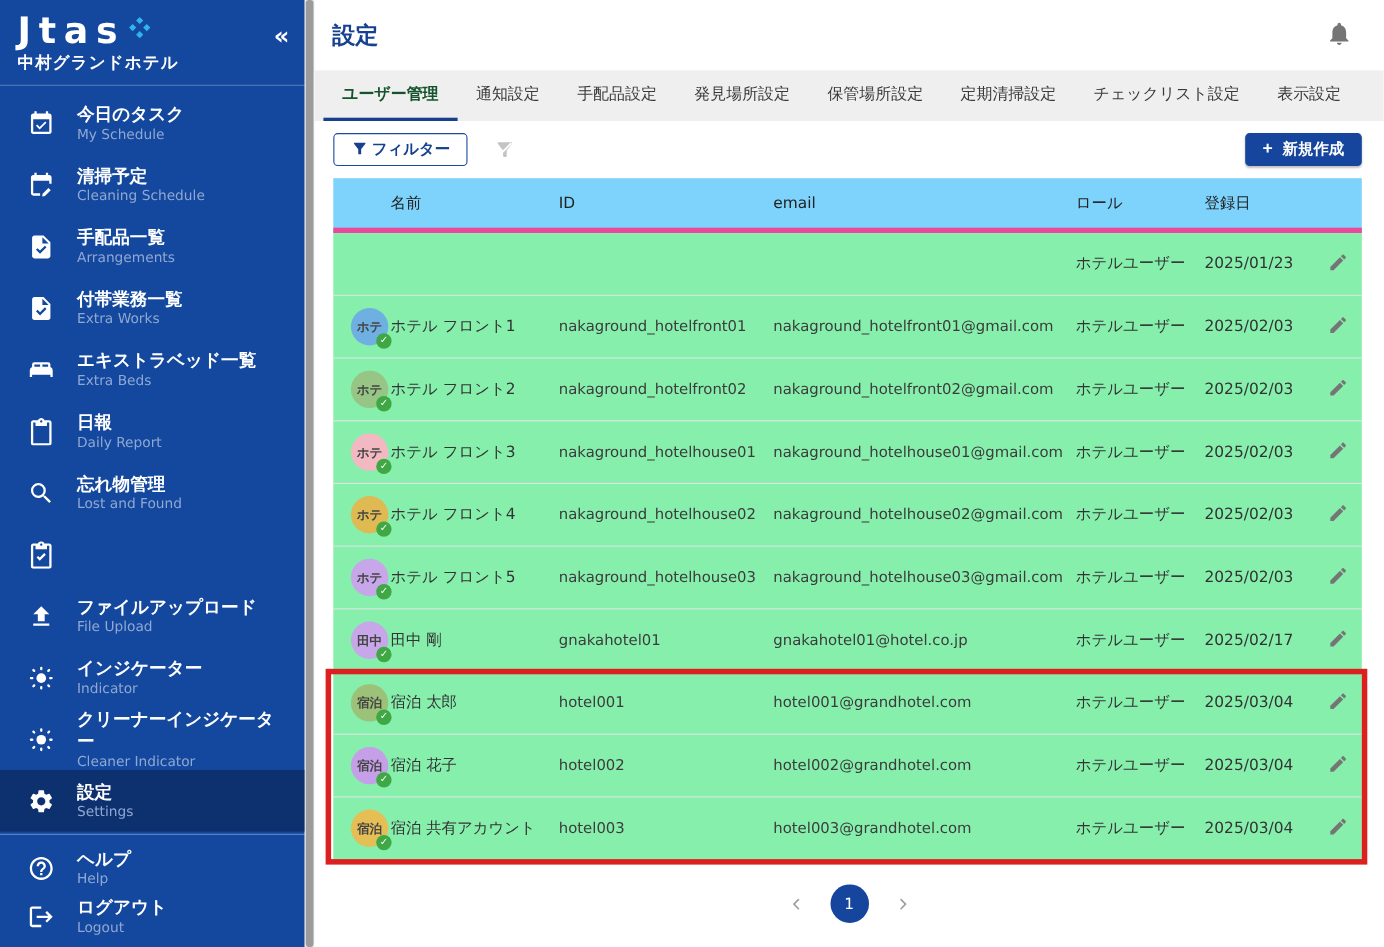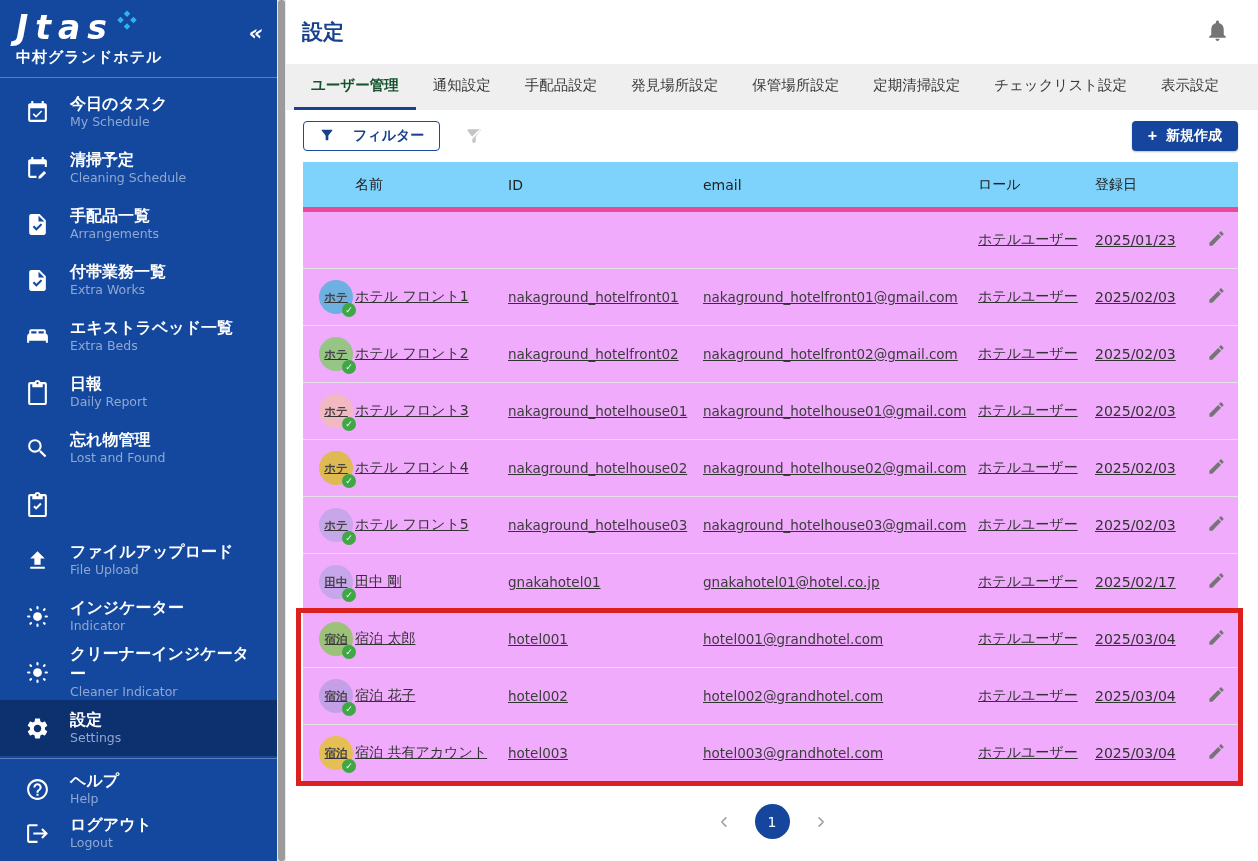--- a/index.html
+++ b/index.html
@@ -2,21 +2,21 @@
 <html><head>
 <meta charset="utf-8">
 <style>
   * { margin:0; padding:0; box-sizing:border-box; }
   html,body { width:1258px; height:861px; font-family:"DejaVu Sans","Liberation Sans",sans-serif; background:#fff; overflow:hidden; }
   .app { display:flex; width:1258px; height:861px; }
 
   
   .sidebar { width:277px; background:#14489E; color:#fff; display:flex; flex-direction:column; flex-shrink:0; }
   .sb-header { padding:10px 14px 8px 16px; border-bottom:1px solid rgba(255,255,255,.3); height:78px; position:relative; }
-  .logo-row { display:flex; align-items:flex-start;font-style:italic; }
+  .logo-row { display:flex; align-items:center; }
   .logo-text { font-size:33px; font-weight:bold; letter-spacing:7px; line-height:1.1; }
   .logo-diamonds { margin-left:2px; margin-top:0px; }
   .collapse-btn { margin-left:auto; font-size:22px; font-weight:bold; margin-top:10px; cursor:pointer; }
   .hotel-name { font-size:15px; font-weight:bold; letter-spacing:1px; margin-top:2px; }
   .menu { flex:1; padding-top:6px; }
   .menu-item { display:flex; align-items:center; height:56px; padding:0 24px 0 24px; cursor:pointer; }
   .menu-item.active { background:#0D306F; }
   .menu-item.compact { height:44px; }
   .micon { width:26px; display:flex; justify-content:center; flex-shrink:0; }
   .micon svg { width:25px; height:25px; }
@@ -34,35 +34,35 @@
   .main-header { height:64px; display:flex; align-items:center; padding:0 28px 0 16px; }
   .page-title { color:#17418F; font-size:21px; font-weight:bold; }
   .bell { margin-left:auto; }
   .bell svg { width:25px; height:25px; }
 
   .tabbar { height:46px; background:#EFEFEF; display:flex; padding-left:8px; }
   .tab { display:flex; align-items:center; padding:0 17px; font-size:14.5px; color:#3A3A3A; cursor:pointer; border-bottom:3px solid transparent; }
   .tab.active { color:#14532d; font-weight:bold; border-bottom-color:#17418F; }
 
   .toolbar { display:flex; align-items:center; padding:11px 20px 11px 17px; }
-  .filter-btn { display:flex; align-items:center; gap:18px; height:30px; padding:12px 15px; background:#fff;
+  .filter-btn { display:flex; align-items:center; gap:3px; height:30px; padding:12px 15px; background:#fff;
     border:1px solid #1A4AA0; border-radius:4px; color:#17418F; font-size:14px; font-weight:bold; cursor:pointer; }
   .filter-btn svg { width:16px; height:16px; }
   .filter-off { margin-left:24px; display:flex; }
   .filter-off svg { width:20px; height:20px; }
   .create-btn { margin-left:auto; display:flex; align-items:center; gap:9px; height:30px; padding:0 16px;
     background:#15459C; border:none; border-radius:4px; color:#fff; font-size:14px; font-weight:bold; cursor:pointer;
     box-shadow:0 1px 2px rgba(0,0,0,.25); }
   .plus-glyph { font-size:16px; font-weight:bold; }
 
   
   .table { margin:0 20px 0 17px; }
   .tgrid { display:grid; grid-template-columns:36px 153px 195px 275px 117px 100px 1fr; align-items:center; padding-left:16px; }
   .thead { background:#7dd3fc; height:50px; font-size:14px; font-weight:normal; color:#222; border-bottom:5px solid #ec4899; }
-  .trow { height:57px; border-bottom:1px solid #E3E3E3; font-size:14px; color:#333; background:#f0abfc;text-decoration:underline; }
+  .trow { height:57px; border-bottom:1px solid #E3E3E3; font-size:14px; color:#333; background:#86efac; }
   .cell-id, .cell-email { font-size:13.5px; color:#3C3C3C; }
   .avatar { width:34px; height:34px; border-radius:50%; display:flex; align-items:center; justify-content:center;
     font-size:11.5px; font-weight:bold; color:#444; position:relative; }
   .avatar .badge { position:absolute; right:-3px; bottom:-3px; width:14px; height:14px; border-radius:50%;
     background:#3FA845; color:#fff; font-size:9px; display:flex; align-items:center; justify-content:center; }
   .edit-btn { background:none; border:none; cursor:pointer; justify-self:center; display:flex; padding:4px; }
   .edit-btn svg { width:19px; height:19px; }
   .hl-group { position:relative; }
   .hl-box { position:absolute; top:-3px; bottom:-4px; left:-7px; right:-5px; border:5px solid #DC2020; pointer-events:none; z-index:3; }
 

